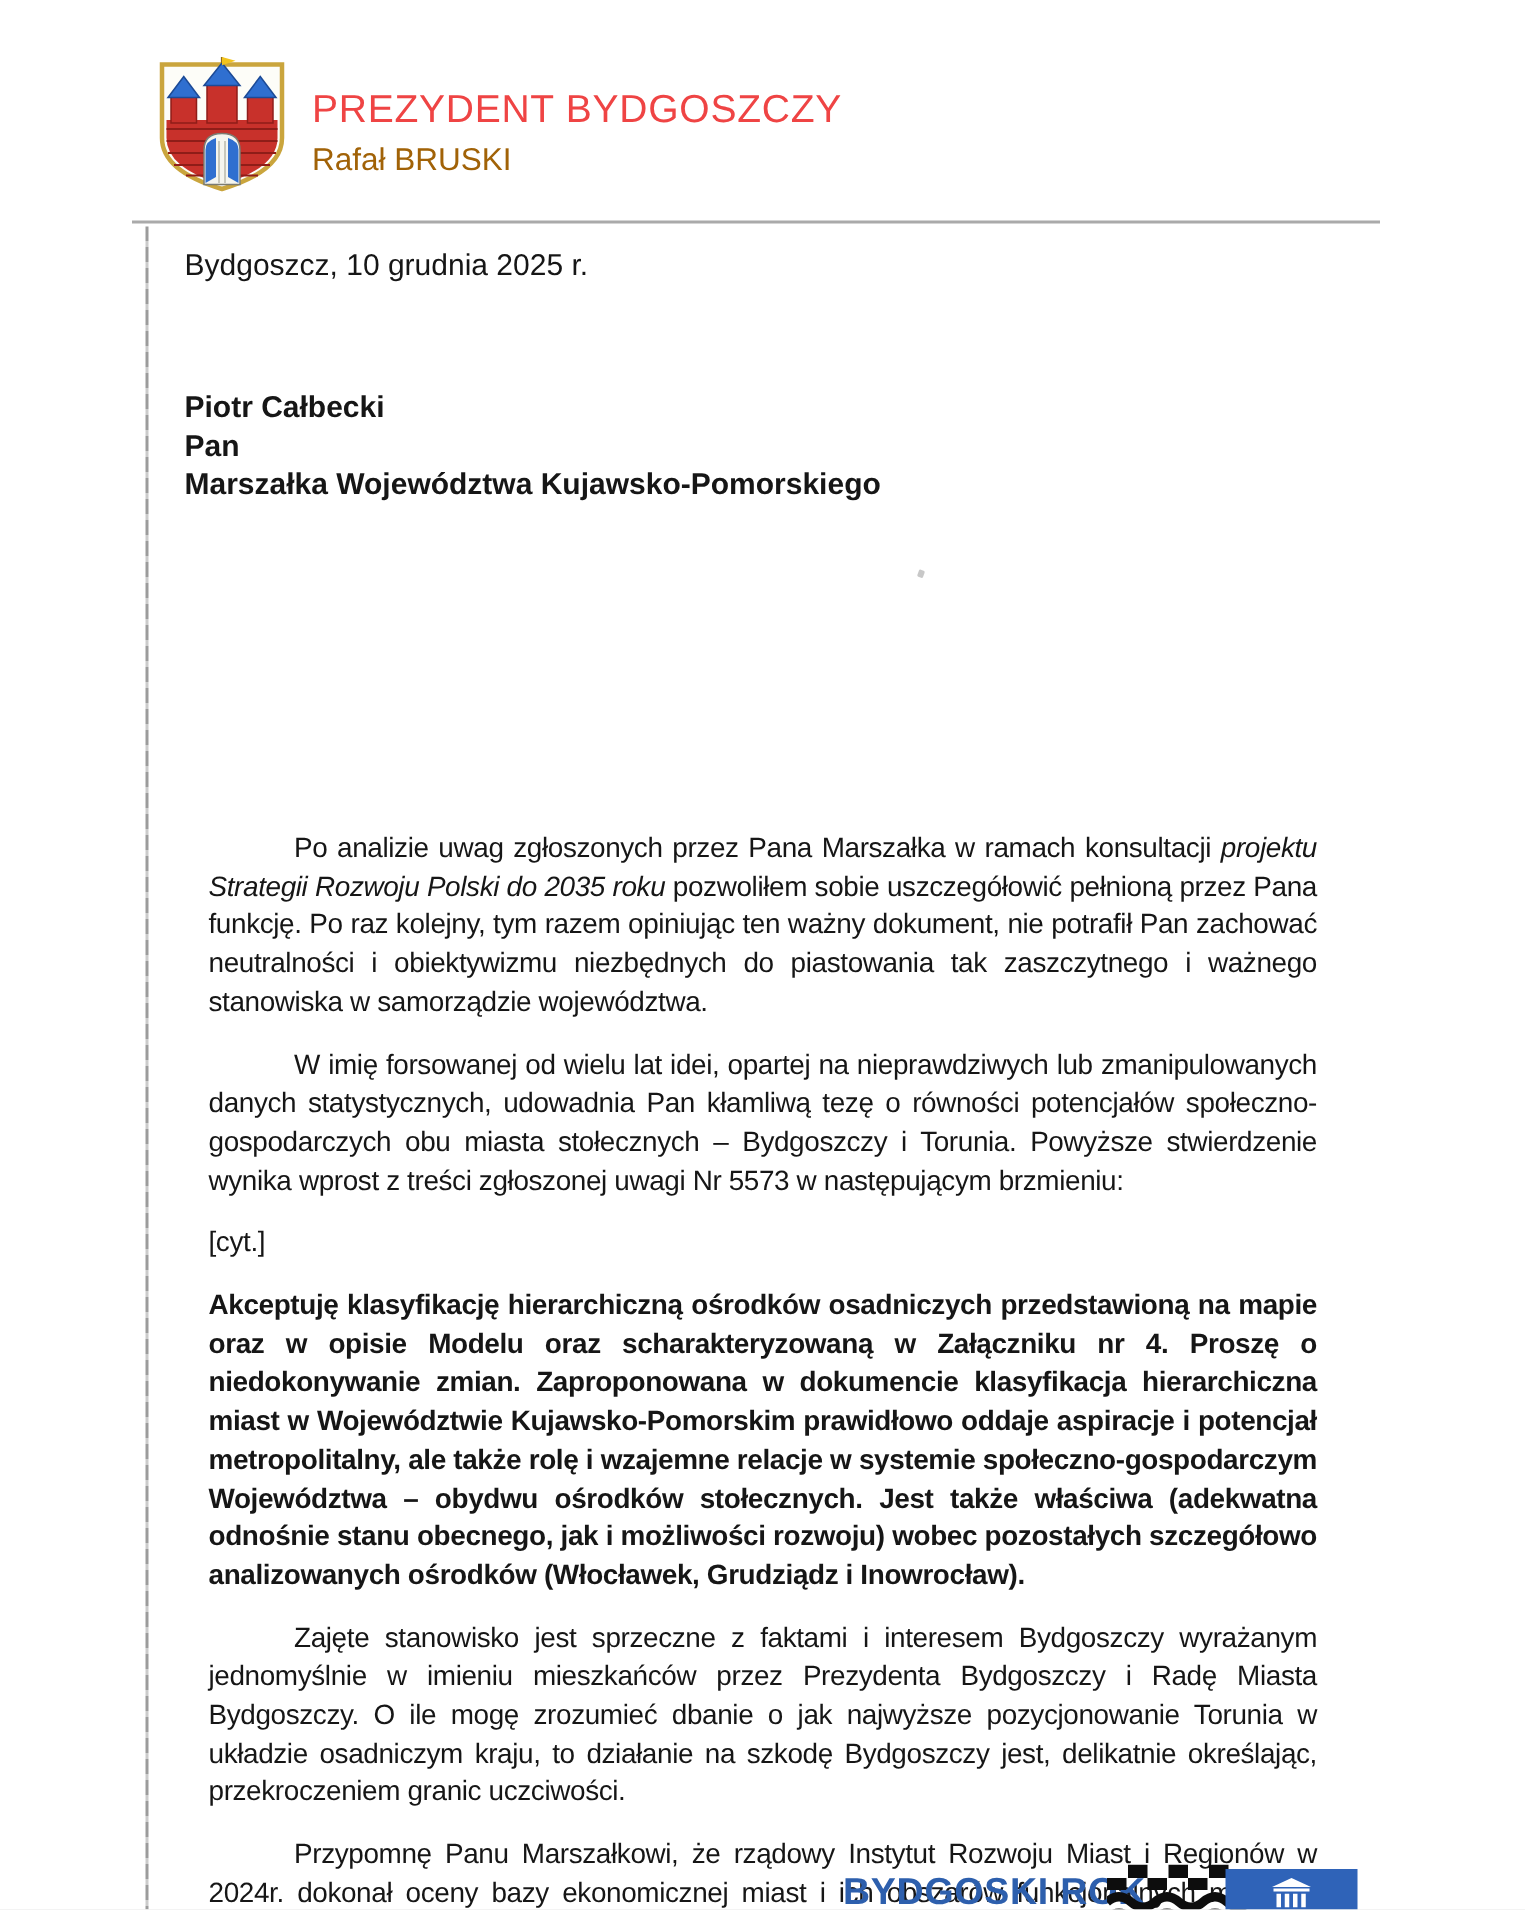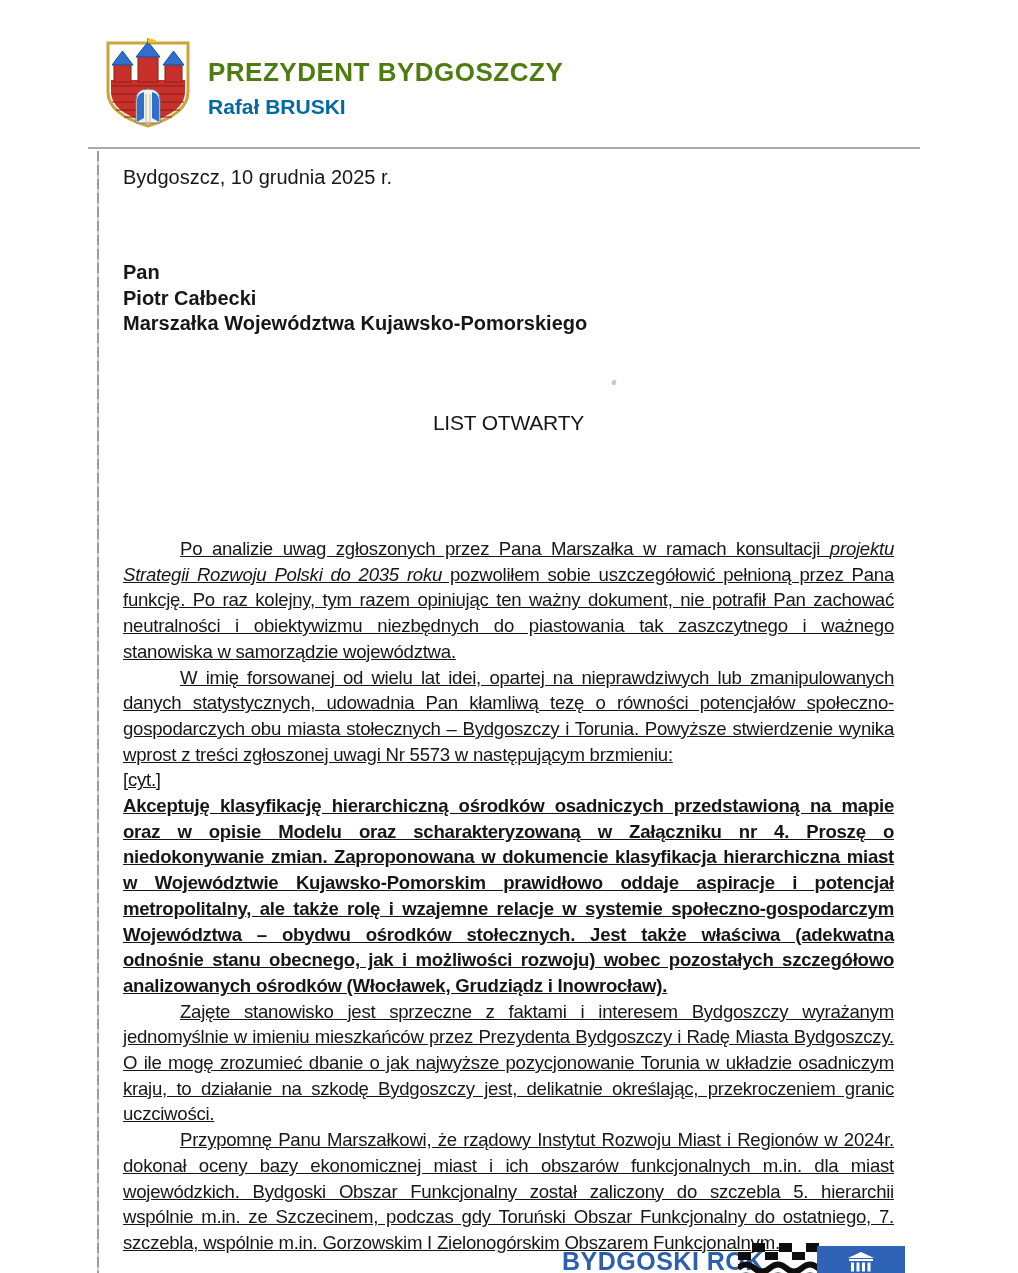--- a/index.html
+++ b/index.html
@@ -10,25 +10,25 @@
     background:#ffffff;
     overflow:hidden;
     font-family:"Liberation Sans", sans-serif;
     color:#161616;
   }
 
   
   .crest { position:absolute; left:100px; top:38px; width:96px; height:92px; }
   .letterhead-text { position:absolute; left:208px; top:57px; }
   .office-title {
-    font-size:26px; letter-spacing:0.5px; color:#4d7c0f;
-    font-weight:700; white-space:nowrap;
+    font-size:26px; letter-spacing:0.5px; color:#ef4444;
+    font-weight:400; white-space:nowrap;
   }
   .official-name {
-    font-size:21px; color:#0369a1; margin-top:7px; font-weight:700;
+    font-size:21px; color:#a16207; margin-top:7px; font-weight:400;
   }
 
   
   .rule {
     position:absolute; left:88px; top:147px; width:832px; height:2px;
     background:#9b9b9b; opacity:.85;
   }
   .fold-line {
     position:absolute; left:97px; top:151px; bottom:0; width:2px;
     background:repeating-linear-gradient(to bottom, #8a8a8a 0 10px, #c2c2c2 10px 14px);
@@ -48,21 +48,21 @@
     text-align:center; font-size:21px; letter-spacing:-0.2px;
   }
   .salutation { position:absolute; left:123px; top:461px; font-size:19.5px; }
 
   
   .letter-body {
     position:absolute; left:123px; top:536px; width:771px;
     font-size:18.6px; line-height:25.7px; letter-spacing:-0.25px;
     text-align:justify;
   }
-  .letter-body p { margin:0; text-indent:57px;text-decoration:underline; }
+  .letter-body p { margin:16px; text-indent:57px; }
   .letter-body p.no-indent { text-indent:0; }
   .letter-body p.quote { text-indent:0; font-weight:700; }
   .letter-body em { font-style:italic; }
 
   
   .footer-wordmark {
     position:absolute; left:562px; top:1247px;
     font-size:25px; font-weight:700; letter-spacing:0.5px;
     color:#2d5fad; white-space:nowrap;
   }
@@ -110,26 +110,25 @@
 
   <div class="rule"></div>
   <div class="fold-line"></div>
   <div class="speck"></div>
 
   <div class="doc-meta">
     <div>Bydgoszcz, 10 grudnia 2025 r.</div>
   </div>
 
   <div class="addressee">
+    <div>Piotr Całbecki</div>
     <div>Pan</div>
-    <div>Piotr Całbecki</div>
     <div>Marszałka Województwa Kujawsko-Pomorskiego</div>
   </div>
 
-  <div class="letter-title">LIST OTWARTY</div>
 
   <div class="letter-body">
     <p><span>Po analizie uwag zgłoszonych przez Pana Marszałka w ramach konsultacji </span><em>projektu Strategii Rozwoju Polski do 2035 roku</em><span> pozwoliłem sobie uszczegółowić pełnioną przez Pana funkcję. Po raz kolejny, tym razem opiniując ten ważny dokument, nie potrafił Pan zachować neutralności i obiektywizmu niezbędnych do piastowania tak zaszczytnego i ważnego stanowiska w samorządzie województwa.</span></p>
     <p>W imię forsowanej od wielu lat idei, opartej na nieprawdziwych lub zmanipulowanych danych statystycznych, udowadnia Pan kłamliwą tezę o równości potencjałów społeczno-gospodarczych obu miasta stołecznych – Bydgoszczy i Torunia. Powyższe stwierdzenie wynika wprost z treści zgłoszonej uwagi Nr 5573 w następującym brzmieniu:</p>
     <p class="no-indent">[cyt.]</p>
     <p class="quote">Akceptuję klasyfikację hierarchiczną ośrodków osadniczych przedstawioną na mapie oraz w opisie Modelu oraz scharakteryzowaną w Załączniku nr 4. Proszę o niedokonywanie zmian. Zaproponowana w dokumencie klasyfikacja hierarchiczna miast w Województwie Kujawsko-Pomorskim prawidłowo oddaje aspiracje i potencjał metropolitalny, ale także rolę i wzajemne relacje w systemie społeczno-gospodarczym Województwa – obydwu ośrodków stołecznych. Jest także właściwa (adekwatna odnośnie stanu obecnego, jak i możliwości rozwoju) wobec pozostałych szczegółowo analizowanych ośrodków (Włocławek, Grudziądz i Inowrocław).</p>
     <p>Zajęte stanowisko jest sprzeczne z faktami i interesem Bydgoszczy wyrażanym jednomyślnie w imieniu mieszkańców przez Prezydenta Bydgoszczy i Radę Miasta Bydgoszczy. O ile mogę zrozumieć dbanie o jak najwyższe pozycjonowanie Torunia w układzie osadniczym kraju, to działanie na szkodę Bydgoszczy jest, delikatnie określając, przekroczeniem granic uczciwości.</p>
     <p>Przypomnę Panu Marszałkowi, że rządowy Instytut Rozwoju Miast i Regionów w 2024r. dokonał oceny bazy ekonomicznej miast i ich obszarów funkcjonalnych m.in. dla miast wojewódzkich. Bydgoski Obszar Funkcjonalny został zaliczony do szczebla 5. hierarchii wspólnie m.in. ze Szczecinem, podczas gdy Toruński Obszar Funkcjonalny do ostatniego, 7. szczebla, wspólnie m.in. Gorzowskim I Zielonogórskim Obszarem Funkcjonalnym.</p>
   </div>
 

